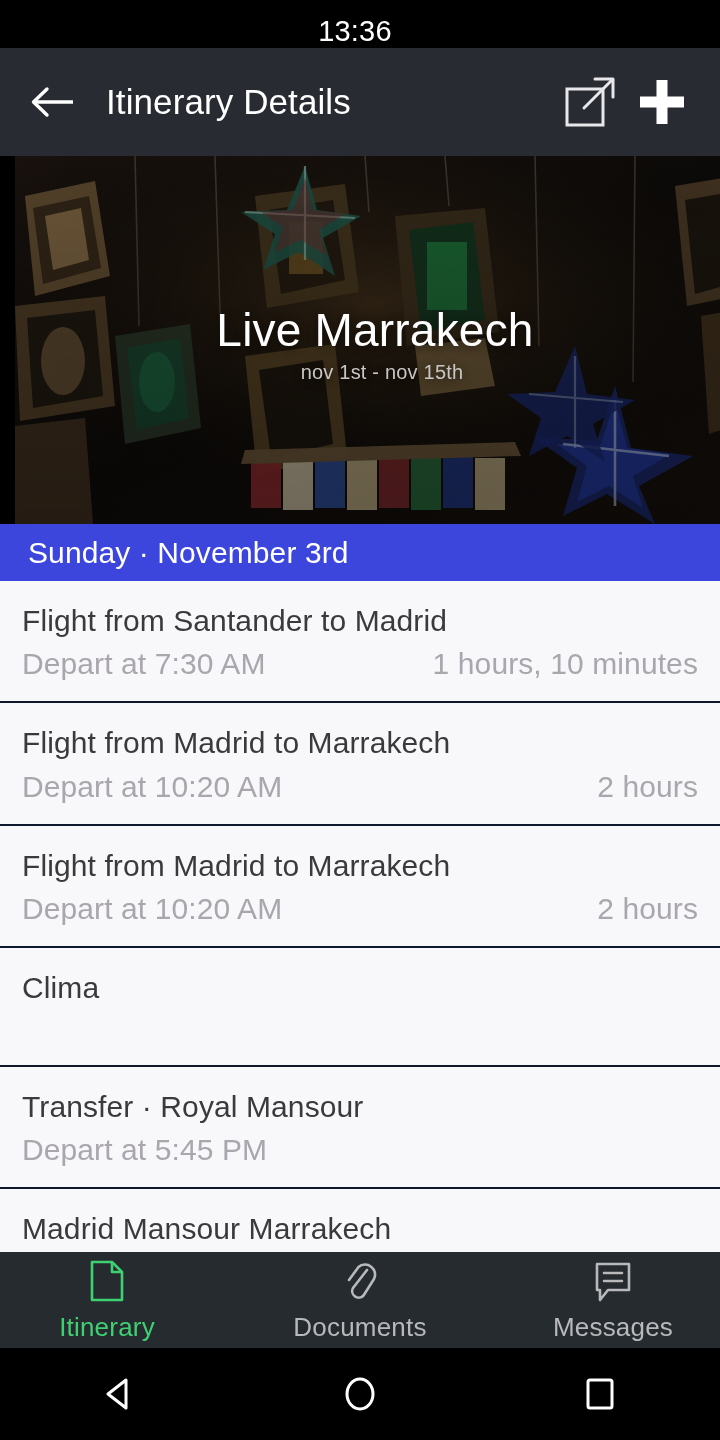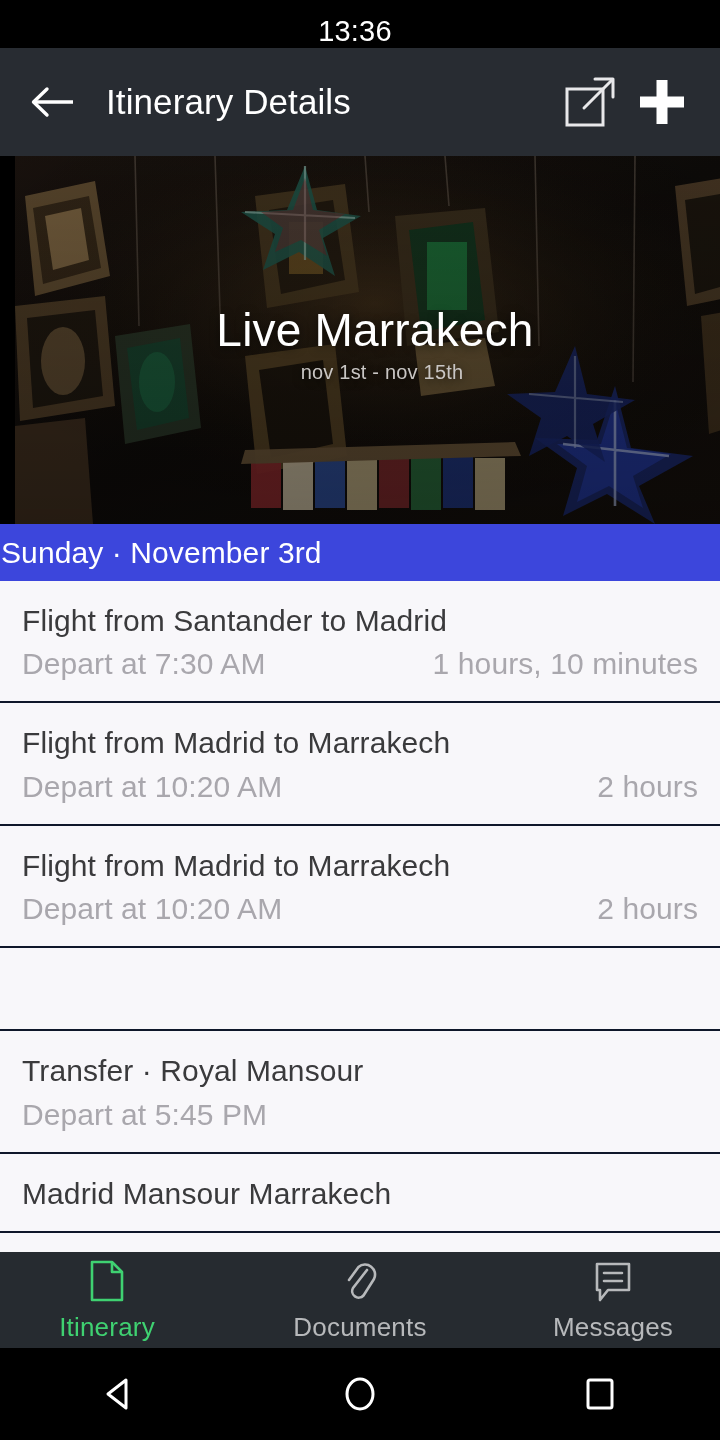--- a/index.html
+++ b/index.html
@@ -36,21 +36,21 @@
     background:linear-gradient(180deg, rgba(0,0,0,0.18) 0%, rgba(0,0,0,0.30) 45%, rgba(0,0,0,0.42) 100%); }
   .hero-text { position:absolute; left:0; right:0; top:148px; text-align:center; }
   .hero-title { color:#fff; font-size:46px; font-weight:400; letter-spacing:0.2px;
                 text-shadow:0 2px 10px rgba(0,0,0,.55); line-height:1.16; }
   .hero-sub { color:#c9c6c4; font-size:20px; margin-top:4px; letter-spacing:0.2px;
               text-shadow:0 2px 8px rgba(0,0,0,.6);margin-left:14px; }
 
   
   .dateband {
     position:absolute; top:524px; left:0; width:720px; height:57px;
-    background:#3C46DC; display:flex; align-items:center; padding-left:1px;
+    background:#3C46DC; display:flex; align-items:center; padding-left:28px;
   }
   .dateband-text { color:#fff; font-size:30px; letter-spacing:0.1px; }
 
   
   .list { position:absolute; top:581px; left:0; width:720px; height:671px;
           background:#F8F7FA; overflow:hidden; }
   .row { position:relative; padding:22px 22px 20px 22px; border-bottom:2px solid #0f172a; }
   .row-title { color:#3A3A3C; font-size:30px; line-height:1.18; letter-spacing:0.1px; }
   .row-meta { display:flex; justify-content:space-between; align-items:baseline; margin-top:9px; }
   .row-sub { color:#A9A7AD; font-size:30px; letter-spacing:0.1px; }
@@ -247,20 +247,21 @@
 
     <div class="row">
       <div class="row-title">Flight from Madrid to Marrakech</div>
       <div class="row-meta">
         <span class="row-sub">Depart at 10:20 AM</span>
         <span class="row-dur">2 hours</span>
       </div>
     </div>
 
     <div class="row empty-meta">
+      <div class="row-title">Clima</div>
       <div class="row-meta">
         <span class="row-sub"></span>
         <span class="row-dur"></span>
       </div>
     </div>
 
     <div class="row">
       <div class="row-title">Transfer · Royal Mansour</div>
       <div class="row-meta">
         <span class="row-sub">Depart at 5:45 PM</span>

